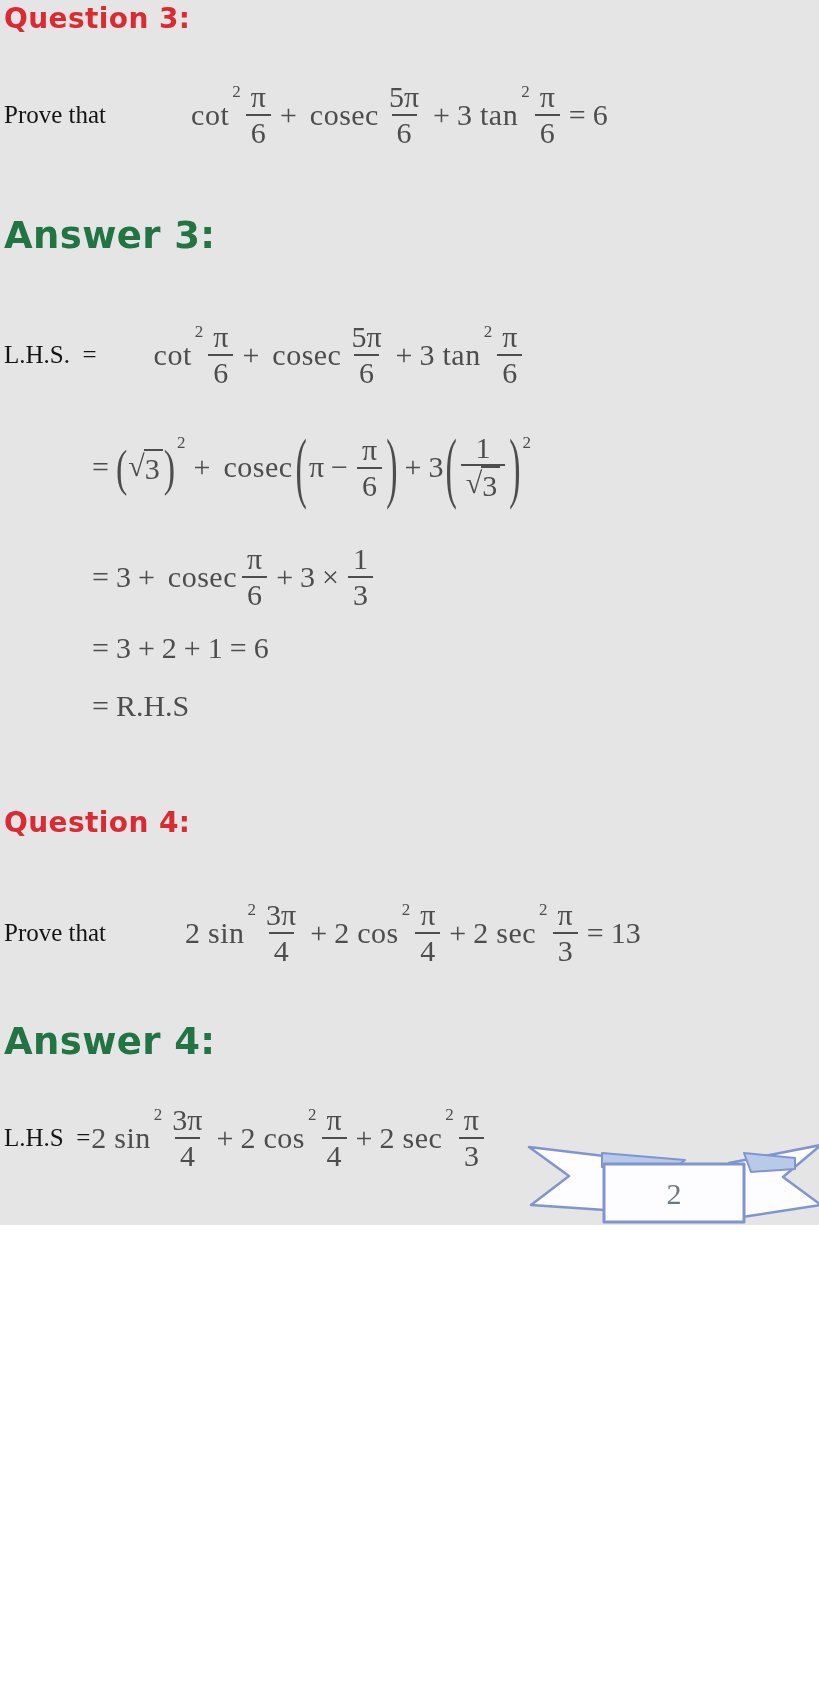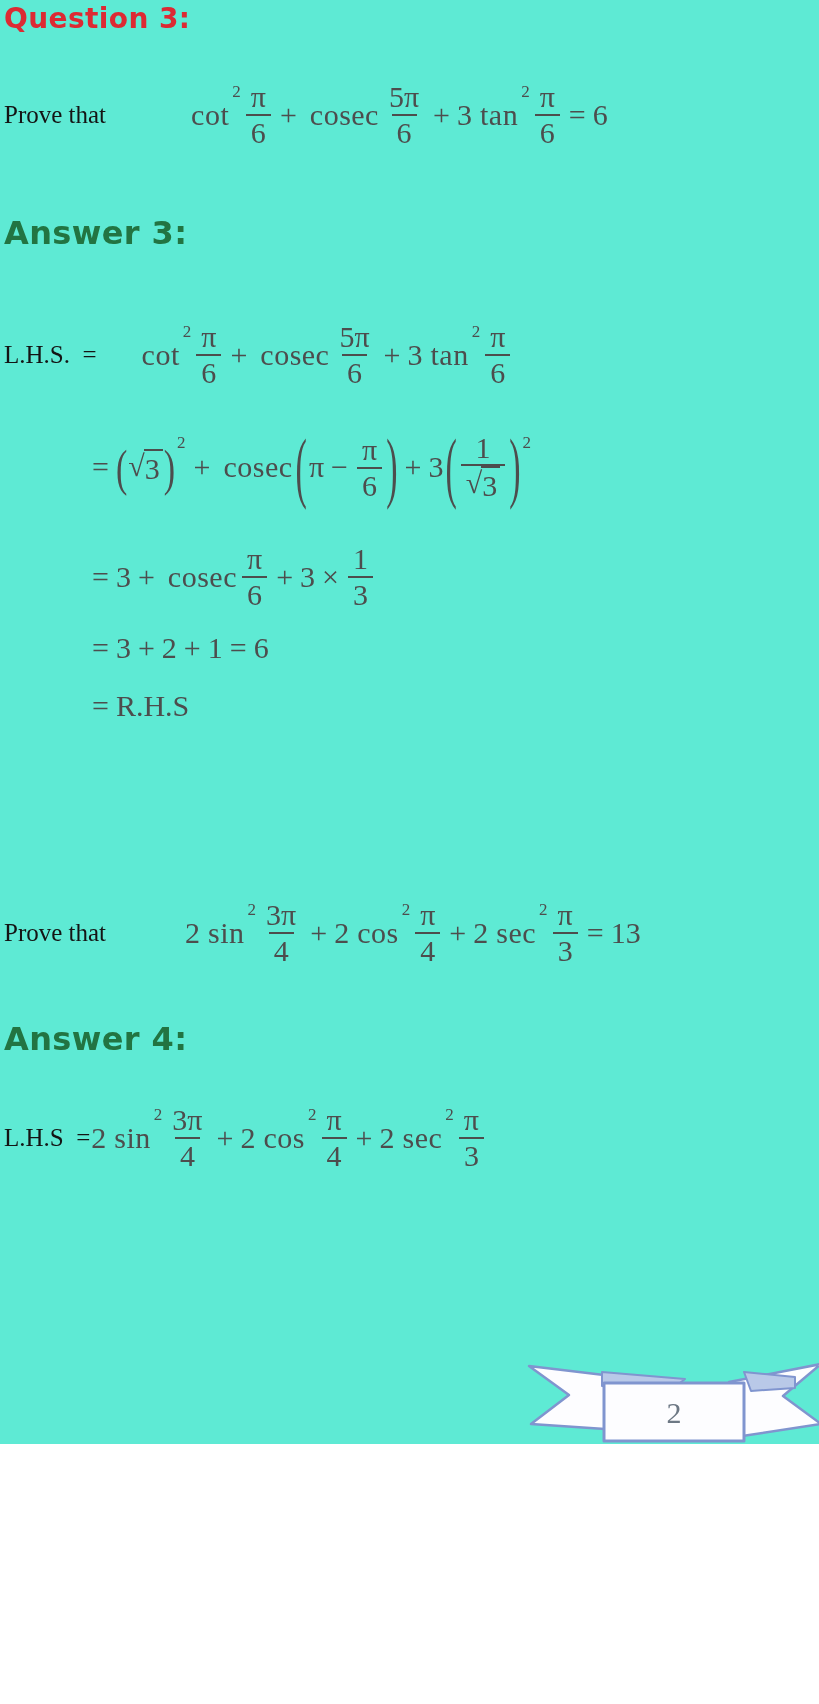--- a/index.html
+++ b/index.html
@@ -8,34 +8,34 @@
     --ink:#141414;
     --math:#4d4d4d;
     --ribbon-stroke:#8095cf;
     --ribbon-shade:#b9c9e8;
     --pagenum:#6d7884;
   }
   *{box-sizing:border-box;margin:0;padding:0;}
   html,body{background:#ffffff;}
   .page{
     position:relative;
-    width:819px;height:1444px;
-    background:#5eead4;
+    width:819px;height:1225px;
+    background:#e5e5e5;
     overflow:hidden;
     font-family:"Liberation Sans",sans-serif;
   }
   .q-heading{
     position:absolute;
     font-size:28px;font-weight:700;letter-spacing:.4px;
     color:var(--red);
     font-family:"DejaVu Sans","Liberation Sans",sans-serif;
   }
   .a-heading{
     position:absolute;
-    font-size:32px;font-weight:700;letter-spacing:.4px;
+    font-size:37px;font-weight:700;letter-spacing:.4px;
     color:var(--green);
     font-family:"DejaVu Sans","Liberation Sans",sans-serif;
   }
   .row{
     position:absolute;
     display:flex;align-items:center;
   }
   .label{
     font-size:25px;color:var(--ink);
     white-space:pre;
@@ -117,21 +117,21 @@
           <span class="m-den">6</span>
         </span>
         <span class="m-op">=</span>
         <span class="m-txt">6</span>
       </span>
   </div>
 
   <h2 class="a-heading" style="top:214px;left:4px;">Answer 3:</h2>
 
   <div class="row" style="top:308px;left:4px;height:94px;">
-    <span class="label" style="margin-right:38px;">L.H.S.  =</span>
+    <span class="label" style="margin-right:50px;">L.H.S.  =</span>
     <span class="math">
         <span class="m-fn">cot</span>
         <sup class="m-sup">2</sup>
         <span class="m-frac">
           <span class="m-num">π</span>
           <span class="m-den">6</span>
         </span>
         <span class="m-op">+</span>
         <span class="m-fn">cosec</span>
         <span class="m-frac">
@@ -221,20 +221,21 @@
       </span>
   </div>
 
   <div class="row" style="top:684px;left:92px;height:44px;">
     <span class="math">
         <span class="m-op">=</span>
         <span class="m-txt">R.H.S</span>
       </span>
   </div>
 
+  <h2 class="q-heading" style="top:806px;left:4px;">Question 4:</h2>
 
   <div class="row" style="top:888px;left:4px;height:90px;">
     <span class="label" style="margin-right:78px;">Prove that</span>
     <span class="math">
         <span class="m-txt">2</span>
         <span class="m-fn">sin</span>
         <sup class="m-sup">2</sup>
         <span class="m-frac">
           <span class="m-num">3π</span>
           <span class="m-den">4</span>

